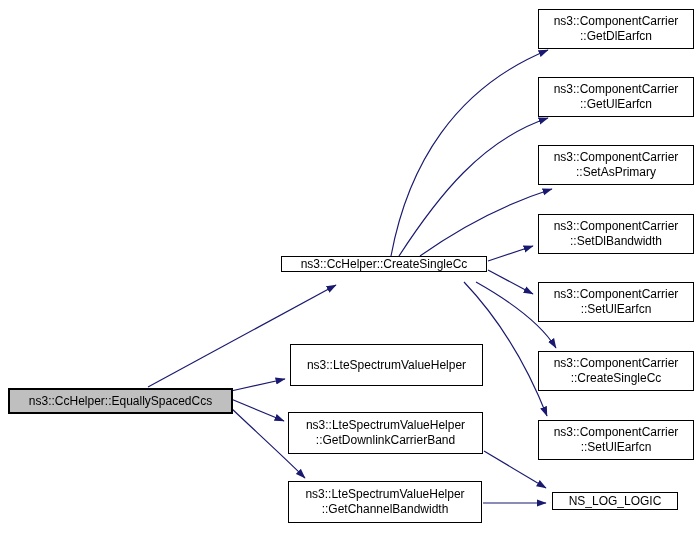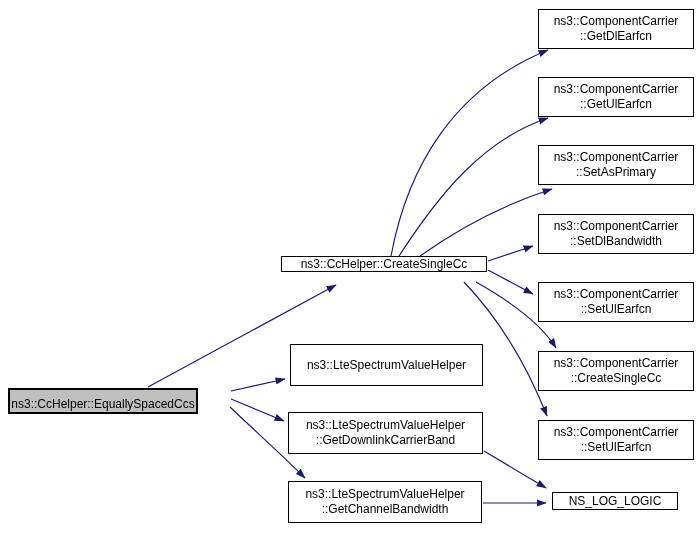--- a/index.html
+++ b/index.html
@@ -49,21 +49,21 @@
     cursor:pointer;
   }
   .node.highlight{
     background:var(--highlight-fill);
     border-width:2px;
     cursor:default;
   }
   .node span{display:block;}
 
   
-  .n-eq    {left:8px;   top:388px; width:190px; height:26px;justify-content:flex-end;}
+  .n-eq    {left:8px;   top:388px; width:225px; height:26px;}
   .n-create{left:281px; top:256px; width:206px; height:16px;}
   .n-chan  {left:290px; top:344px; width:193px; height:42px;}
   .n-down  {left:288px; top:412px; width:195px; height:42px;}
   .n-up    {left:288px; top:481px; width:194px; height:42px;}
   .n-r1    {left:538px; top:9px;   width:156px; height:40px;}
   .n-r2    {left:538px; top:77px;  width:156px; height:40px;}
   .n-r3    {left:538px; top:145px; width:156px; height:40px;}
   .n-r4    {left:538px; top:214px; width:156px; height:40px;}
   .n-r5    {left:538px; top:282px; width:156px; height:40px;}
   .n-r6    {left:538px; top:351px; width:156px; height:40px;}

